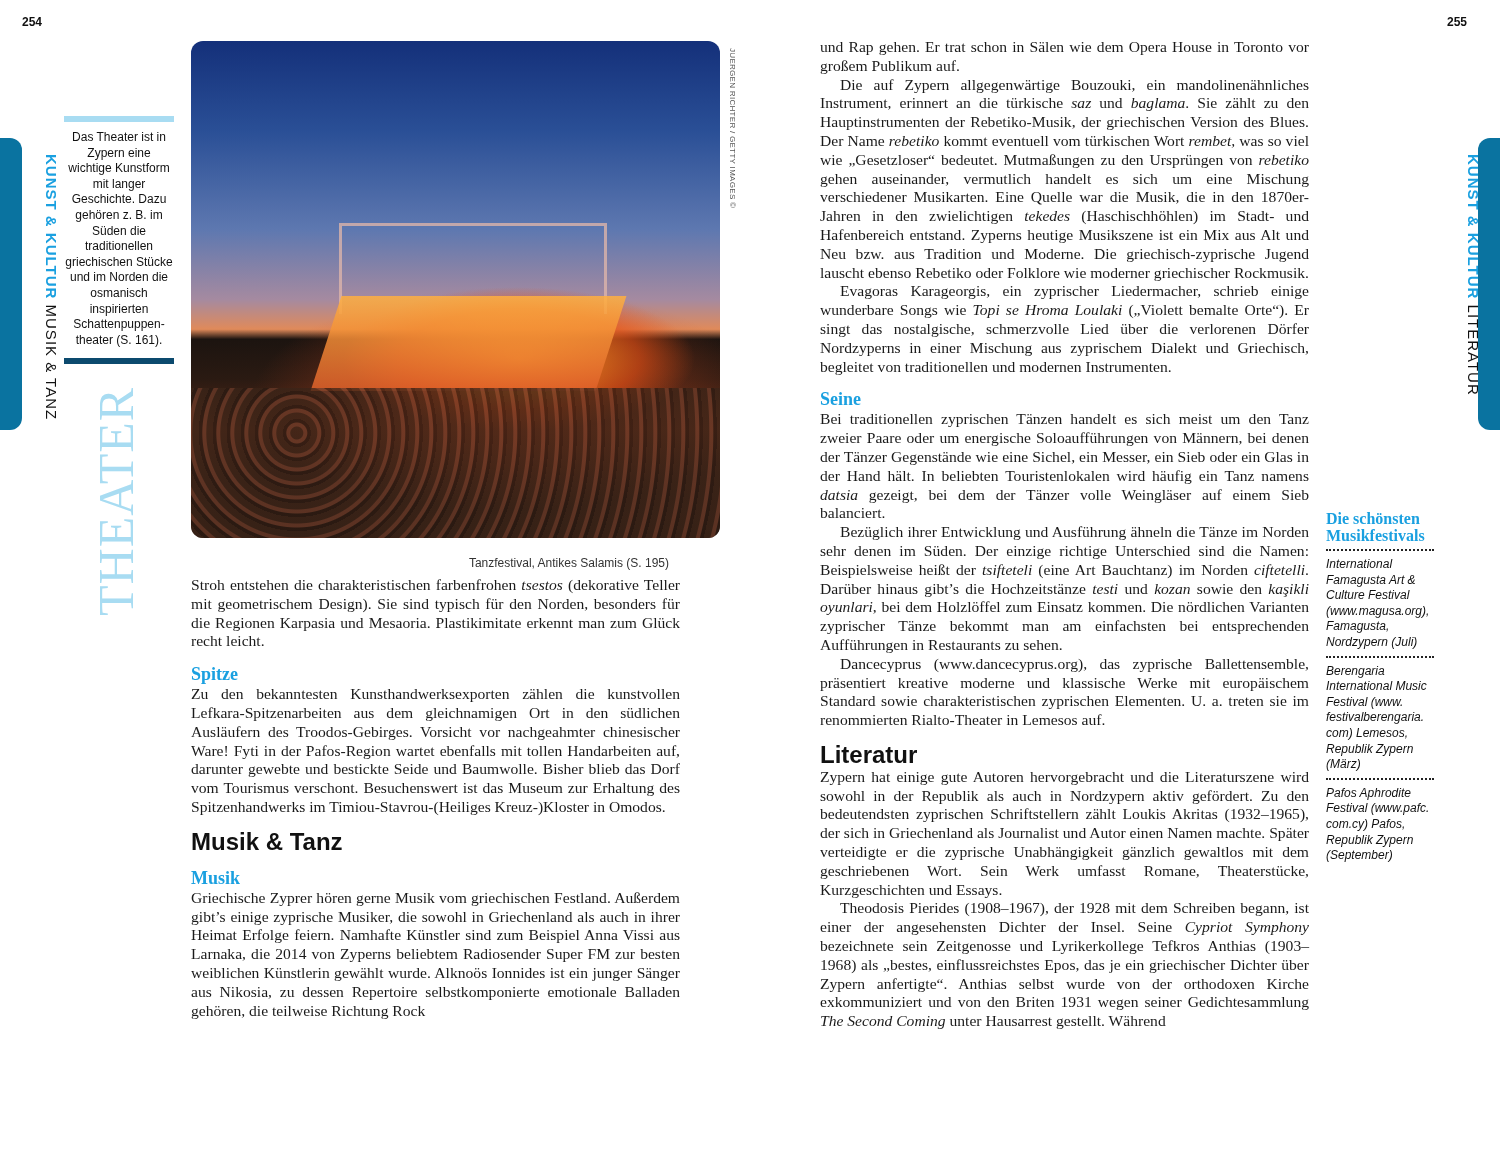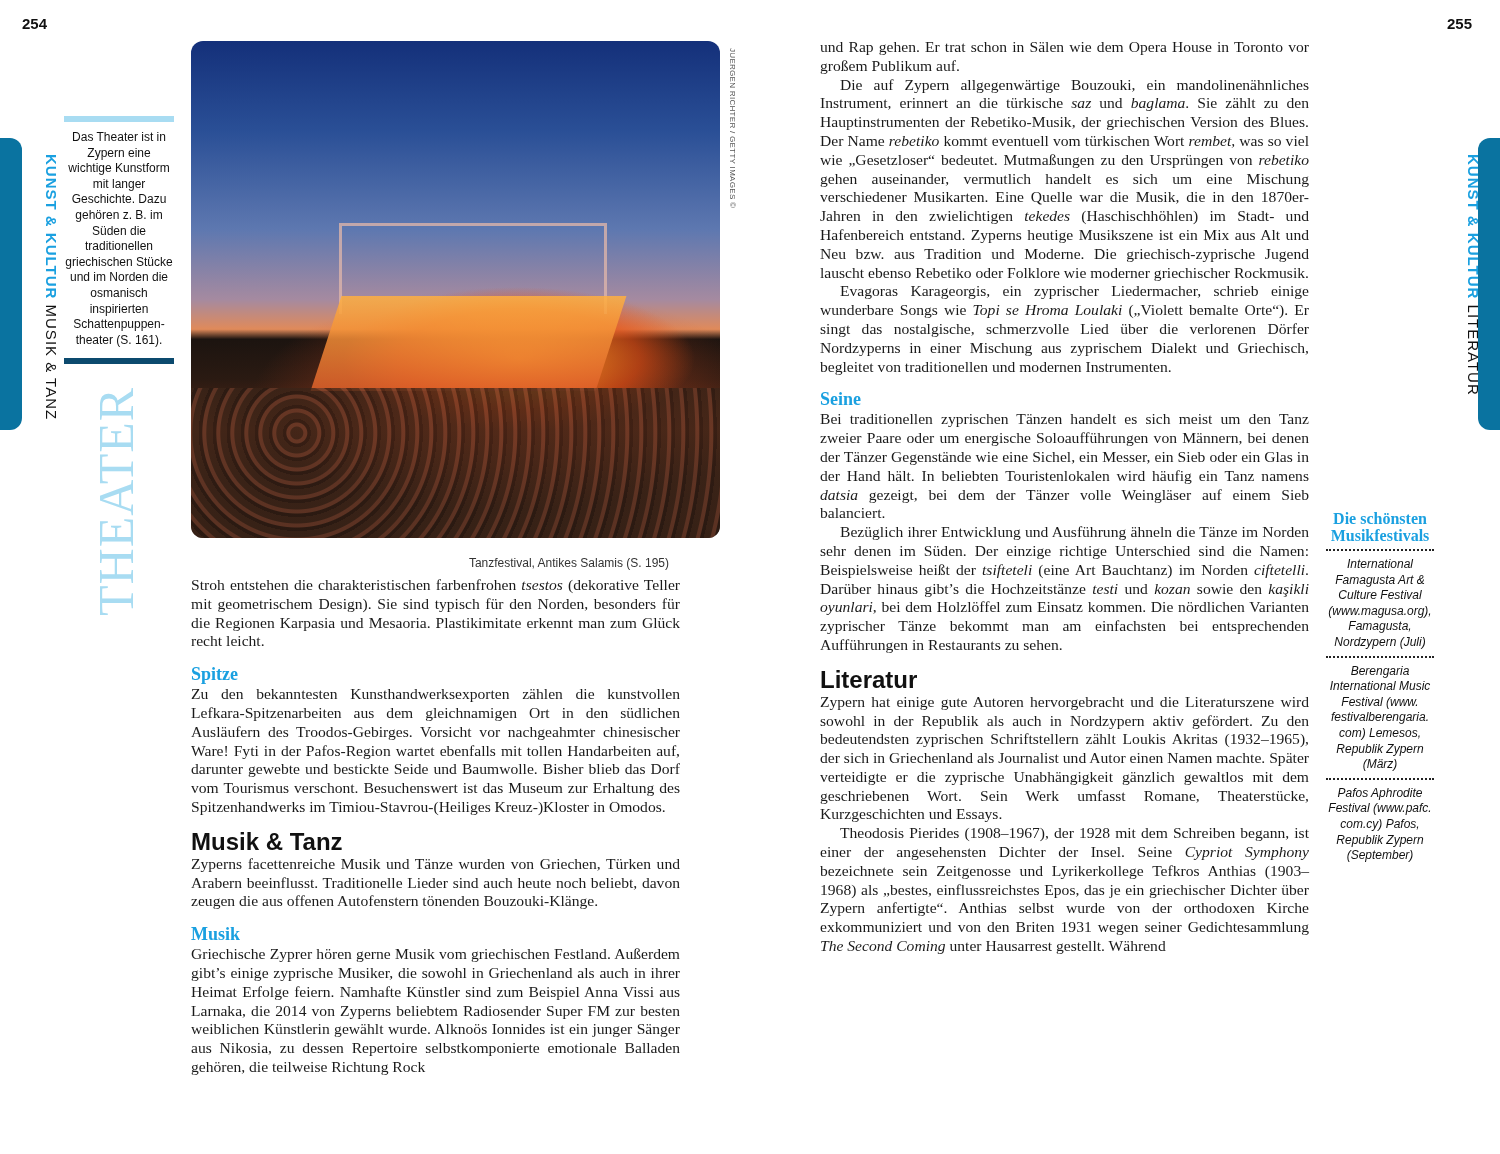--- a/index.html
+++ b/index.html
@@ -3,21 +3,21 @@
 <meta charset="utf-8">
 <style>
   html, body { margin:0; padding:0; }
   body {
     width:1500px; height:1154px; position:relative; overflow:hidden;
     background:#ffffff; color:#1a1a1a;
     font-family:"Liberation Serif", "DejaVu Serif", serif;
   }
   .page-num {
     position:absolute; top:15px; font-family:"Liberation Sans", sans-serif;
-    font-weight:700; font-size:15px; color:#111;
+    font-weight:700; font-size:12px; color:#111;
   }
   .side-tab {
     position:absolute; width:22px; height:292px; top:138px; background:#0a73a0;
   }
   .side-tab.left { left:0; border-radius:0 12px 12px 0; }
   .side-tab.right { right:0; border-radius:12px 0 0 12px; }
   .running-head {
     position:absolute; font-family:"Liberation Sans", sans-serif; font-size:15px;
     letter-spacing:1px; white-space:nowrap; transform-origin:0 0;
   }
@@ -78,21 +78,21 @@
     margin:12px 0 0; color:#1aa0e0; font-size:18px; line-height:22px; font-weight:700;
     font-family:"Liberation Serif", serif;
   }
   .col h2 {
     margin:12px 0 0; color:#111; font-size:24px; line-height:26px; font-weight:700;
     font-family:"Liberation Sans", sans-serif;
   }
 
   .festival-box {
     position:absolute; left:1326px; top:510px; width:108px;
-    font-family:"Liberation Sans", sans-serif; text-align:center;
+    font-family:"Liberation Sans", sans-serif; 
   }
   .festival-box .title {
     color:#1aa0e0; font-family:"Liberation Serif", serif; font-weight:700; font-size:16px; line-height:17px;
     padding-bottom:5px; border-bottom:2px dotted #222;
   }
   .festival-box .item {
     font-style:italic; font-size:12px; line-height:15.6px; color:#111;
     padding:6px 0 5px; border-bottom:2px dotted #222;
   }
   .festival-box .item:last-child { border-bottom:none; }
@@ -126,32 +126,32 @@
   <div class="crowd"></div>
 </div>
 <div class="photo-credit">JUERGEN RICHTER / GETTY IMAGES ©</div>
 <div class="photo-caption">Tanzfestival, Antikes Salamis (S. 195)</div>
 
 <div class="col left">
   <p><span>Stroh entstehen die charakteristischen farbenfrohen </span><i>tsestos</i><span> (dekorative Teller mit geometrischem Design). Sie sind typisch für den Norden, be­sonders für die Regionen Karpasia und Mesaoria. Plastikimitate erkennt man zum Glück recht leicht.</span></p>
   <h3>Spitze</h3>
   <p>Zu den bekanntesten Kunsthandwerksexporten zählen die kunstvollen Lefkara-Spitzenarbeiten aus dem gleichnamigen Ort in den südlichen Ausläufern des Troodos-Gebirges. Vorsicht vor nachgeahmter chinesi­scher Ware! Fyti in der Pafos-Region wartet ebenfalls mit tollen Handar­beiten auf, darunter gewebte und bestickte Seide und Baumwolle. Bisher blieb das Dorf vom Tourismus verschont. Besuchenswert ist das Museum zur Erhaltung des Spitzenhandwerks im Timiou-Stavrou-(Heiliges Kreuz-)Kloster in Omodos.</p>
   <h2>Musik &amp; Tanz</h2>
-  <p>Zyperns facettenreiche Musik und Tänze wurden von Griechen, Türken und Arabern beeinflusst. Traditionelle Lieder sind auch heute noch be­liebt, davon zeugen die aus offenen Autofenstern tönenden Bouzouki-Klänge.</p>
   <h3>Musik</h3>
   <p>Griechische Zyprer hören gerne Musik vom griechischen Festland. Au­ßerdem gibt’s einige zyprische Musiker, die sowohl in Griechenland als auch in ihrer Heimat Erfolge feiern. Namhafte Künstler sind zum Bei­spiel Anna Vissi aus Larnaka, die 2014 von Zyperns beliebtem Radiosen­der Super FM zur besten weiblichen Künstlerin gewählt wurde. Alknoös Ionnides ist ein junger Sänger aus Nikosia, zu dessen Repertoire selbst­komponierte emotionale Balladen gehören, die teilweise Richtung Rock</p>
 </div>
 
 <div class="col mid">
   <p>und Rap gehen. Er trat schon in Sälen wie dem Opera House in Toronto vor großem Publikum auf.</p>
   <p class="indent"><span>Die auf Zypern allgegenwärtige Bouzouki, ein mandolinenähnliches Instrument, erinnert an die türkische </span><i>saz</i><span> und </span><i>baglama</i><span>. Sie zählt zu den Hauptinstrumenten der Rebetiko-Musik, der griechischen Version des Blues. Der Name </span><i>rebetiko</i><span> kommt eventuell vom türkischen Wort </span><i>rembet,</i><span> was so viel wie „Gesetzloser“ bedeutet. Mutmaßungen zu den Ursprün­gen von </span><i>rebetiko</i><span> gehen auseinander, vermutlich handelt es sich um eine Mischung verschiedener Musikarten. Eine Quelle war die Musik, die in den 1870er-Jahren in den zwielichtigen </span><i>tekedes</i><span> (Haschischhöhlen) im Stadt- und Hafenbereich entstand. Zyperns heutige Musikszene ist ein Mix aus Alt und Neu bzw. aus Tradition und Moderne. Die griechisch-zyprische Jugend lauscht ebenso Rebetiko oder Folklore wie moderner griechischer Rockmusik.</span></p>
   <p class="indent"><span>Evagoras Karageorgis, ein zyprischer Liedermacher, schrieb einige wunderbare Songs wie </span><i>Topi se Hroma Loulaki</i><span> („Violett bemalte Orte“). Er singt das nostalgische, schmerzvolle Lied über die verlorenen Dörfer Nordzyperns in einer Mischung aus zyprischem Dialekt und Griechisch, begleitet von traditionellen und modernen Instrumenten.</span></p>
   <h3>Seine</h3>
   <p><span>Bei traditionellen zyprischen Tänzen handelt es sich meist um den Tanz zweier Paare oder um energische Soloaufführungen von Männern, bei denen der Tänzer Gegenstände wie eine Sichel, ein Messer, ein Sieb oder ein Glas in der Hand hält. In beliebten Touristenlokalen wird häufig ein Tanz namens </span><i>datsia</i><span> gezeigt, bei dem der Tänzer volle Weingläser auf ei­nem Sieb balanciert.</span></p>
   <p class="indent"><span>Bezüglich ihrer Entwicklung und Ausführung ähneln die Tänze im Norden sehr denen im Süden. Der einzige richtige Unterschied sind die Namen: Beispielsweise heißt der </span><i>tsifteteli</i><span> (eine Art Bauchtanz) im Nor­den </span><i>ciftetelli</i><span>. Darüber hinaus gibt’s die Hochzeitstänze </span><i>testi</i><span> und </span><i>kozan</i><span> sowie den </span><i>kaşikli oyunlari</i><span>, bei dem Holzlöffel zum Einsatz kommen. Die nördlichen Varianten zyprischer Tänze bekommt man am einfachsten bei entsprechenden Aufführungen in Restaurants zu sehen.</span></p>
+  <p class="indent">Dancecyprus (www.dancecyprus.org), das zyprische Ballettensemble, präsentiert kreative moderne und klassische Werke mit europäischem Standard sowie charakteristischen zyprischen Elementen. U. a. treten sie im renommierten Rialto-Theater in Lemesos auf.</p>
   <h2>Literatur</h2>
   <p>Zypern hat einige gute Autoren hervorgebracht und die Literaturszene wird sowohl in der Republik als auch in Nordzypern aktiv gefördert. Zu den bedeutendsten zyprischen Schriftstellern zählt Loukis Akritas (1932–1965), der sich in Griechenland als Journalist und Autor einen Namen machte. Später verteidigte er die zyprische Unabhängigkeit gänz­lich gewaltlos mit dem geschriebenen Wort. Sein Werk umfasst Romane, Theaterstücke, Kurzgeschichten und Essays.</p>
   <p class="indent"><span>Theodosis Pierides (1908–1967), der 1928 mit dem Schreiben begann, ist einer der angesehensten Dichter der Insel. Seine </span><i>Cypriot Symphony</i><span> bezeichnete sein Zeitgenosse und Lyrikerkollege Tefkros Anthias (1903–1968) als „bestes, einflussreichstes Epos, das je ein griechischer Dichter über Zypern anfertigte“. Anthias selbst wurde von der orthodo­xen Kirche exkommuniziert und von den Briten 1931 wegen seiner Ge­dichtesammlung </span><i>The Second Coming</i><span> unter Hausarrest gestellt. Während</span></p>
 </div>
 
 <div class="festival-box">
   <div class="title">Die schönsten Musik­festivals</div>
   <div class="item">International Famagusta Art &amp; Culture Festival (www.magusa.org), Famagusta, Nordzypern (Juli)</div>
   <div class="item">Berengaria International Music Festival (www. festivalberengaria. com) Lemesos, Republik Zypern (März)</div>
   <div class="item">Pafos Aphrodite Festival (www.pafc. com.cy) Pafos, Republik Zypern (September)</div>

